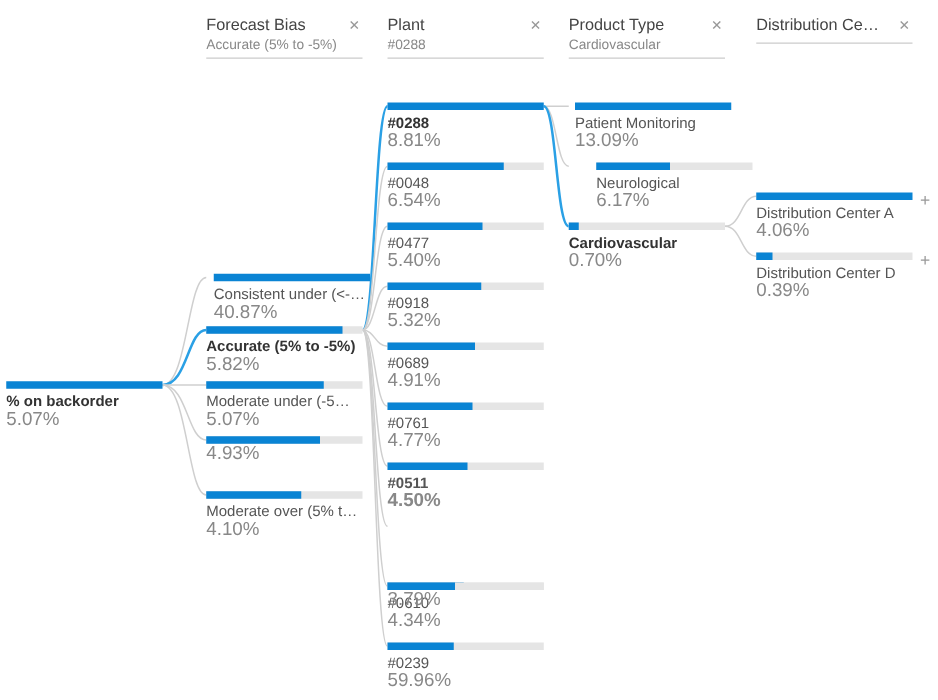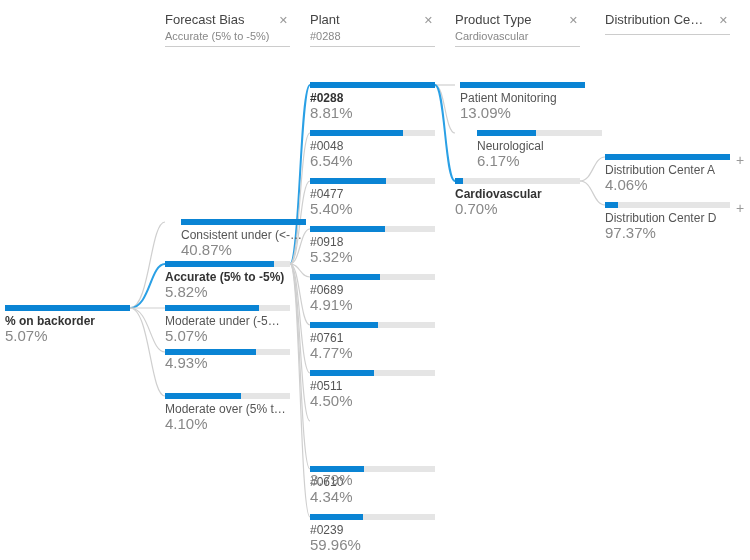--- a/index.html
+++ b/index.html
@@ -150,21 +150,21 @@
 </div>
 
 <div class="node" style="left:5px; top:305px;">
   <div class="bar-outer main">
       <div class="bar-inner" style="width:100%"></div>
     </div>
   <div class="label bold">% on backorder</div>
   <div class="value">5.07%</div>
 </div>
 
-<div class="node" style="left:181px; top:219px;">
+<div class="node" style="left:171px; top:219px;">
   <div class="bar-outer">
       <div class="bar-inner" style="width:100%"></div>
     </div>
   <div class="label">Consistent under (&lt;-2…</div>
   <div class="value">40.87%</div>
 </div>
 <div class="node" style="left:165px; top:261px;">
   <div class="bar-outer">
       <div class="bar-inner" style="width:87%"></div>
     </div>
@@ -227,21 +227,21 @@
   <div class="label">#0689</div>
   <div class="value">4.91%</div>
 </div>
 <div class="node" style="left:310px; top:322px;">
   <div class="bar-outer">
       <div class="bar-inner" style="width:54%"></div>
     </div>
   <div class="label">#0761</div>
   <div class="value">4.77%</div>
 </div>
-<div class="node" style="left:310px; top:370px;">
+<div class="node" style="left:310px; top:370px;font-weight:bold;">
   <div class="bar-outer">
       <div class="bar-inner" style="width:51%"></div>
     </div>
   <div class="label">#0511</div>
   <div class="value">4.50%</div>
 </div>
 <div class="node" style="left:310px; top:422px;margin-top:44px;">
   <div class="bar-outer">
       <div class="bar-inner" style="width:49%"></div>
     </div>
@@ -290,15 +290,15 @@
     </div>
   <div class="label">Distribution Center A</div>
   <div class="value">4.06%</div>
 </div>
 <div class="plus" style="left:736px; top:152px;">+</div>
 <div class="node" style="left:605px; top:202px;">
   <div class="bar-outer">
       <div class="bar-inner" style="width:10%"></div>
     </div>
   <div class="label">Distribution Center D</div>
-  <div class="value">97.37%</div>
+  <div class="value">0.39%</div>
 </div>
 <div class="plus" style="left:736px; top:200px;">+</div>
 
 </body></html>

